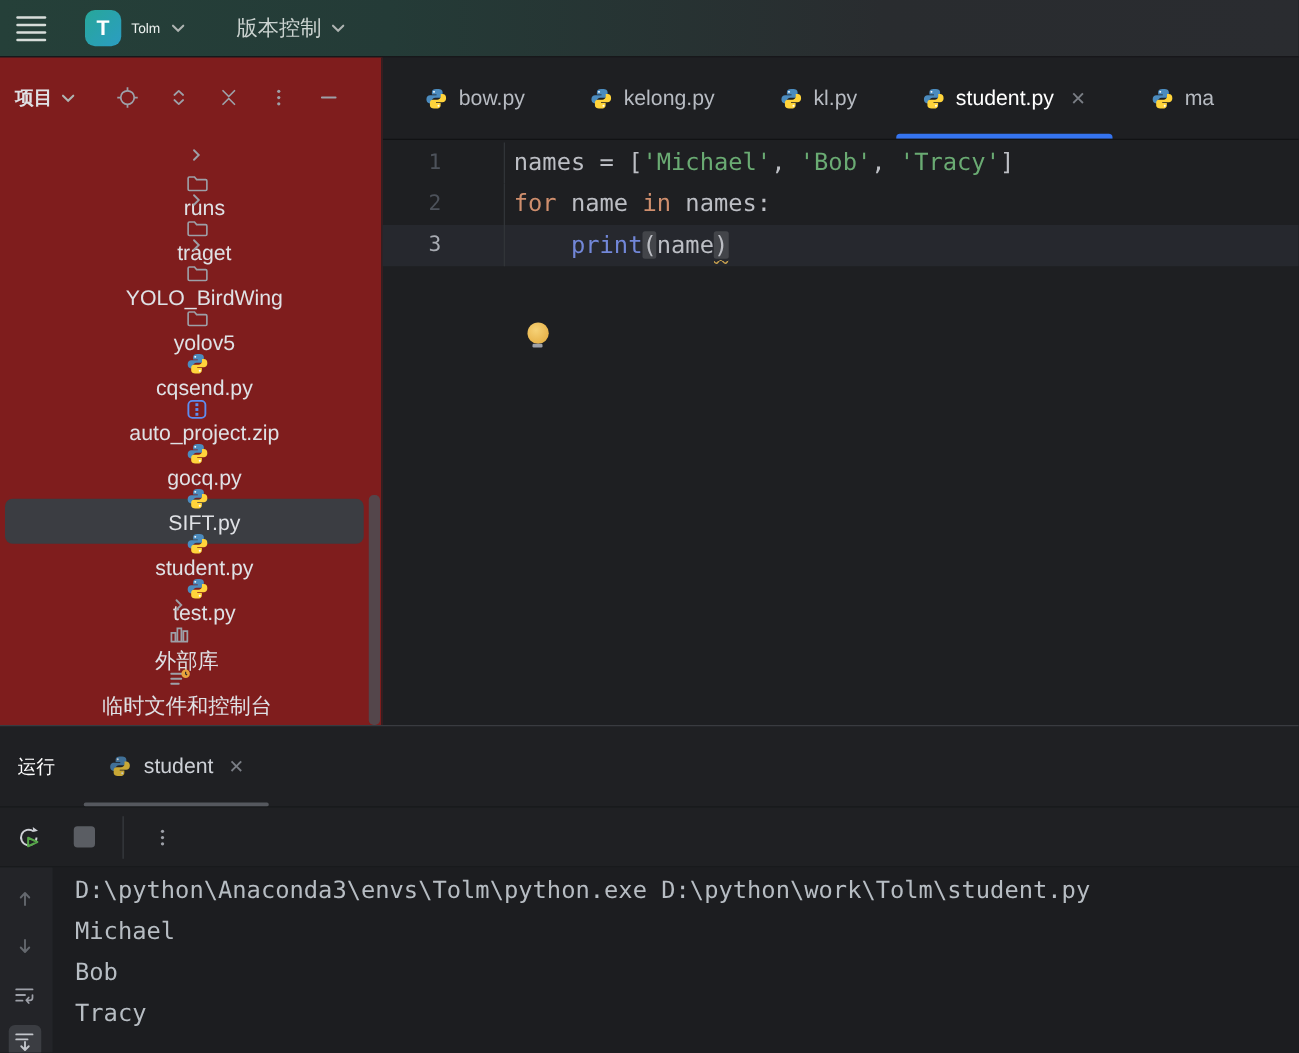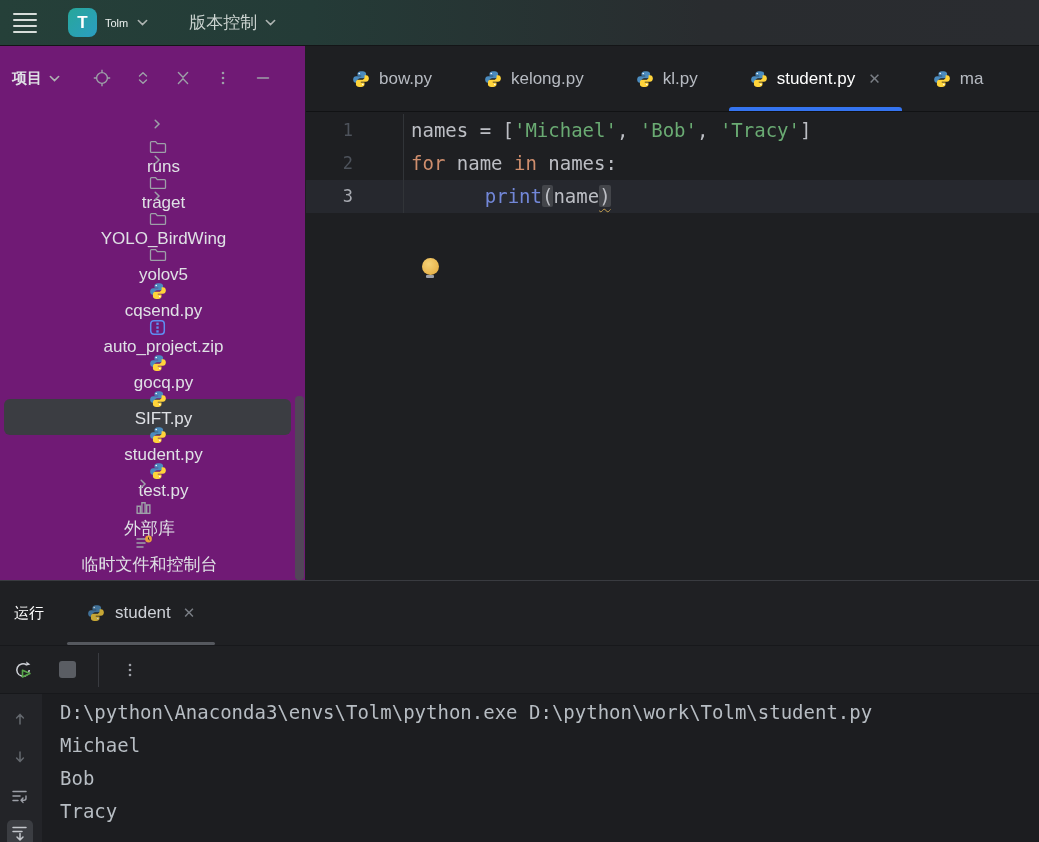--- a/index.html
+++ b/index.html
@@ -20,21 +20,21 @@
     background:linear-gradient(135deg,#27A79A 0%,#2B9DC2 100%); color:#fff; font-weight:bold; font-size:17px; }
   .proj-name { color:#ECF1EF; font-size:11px; }
   .vcs-widget { display:flex; align-items:center; gap:7px; margin-left:24px; padding:4px 8px;
     border-radius:6px; cursor:pointer; color:#CBD3D0; font-size:17px; }
   .chev-dn { width:13px; height:13px; }
 
   
   .mid { height:534px; flex:0 0 534px; display:flex; }
 
   
-  .project-panel { width:306px; flex:0 0 306px; background:#701a75; display:flex; flex-direction:column;
+  .project-panel { width:306px; flex:0 0 306px; background:#7f1d1d; display:flex; flex-direction:column;
     border-right:1px solid #1E1F22; position:relative; }
   .pp-header { height:64px; flex:0 0 64px; display:flex; align-items:center; padding:0 12px; }
   .pp-title { color:#DFE1E5; font-size:15px; font-weight:bold; }
   .pp-title-chev { margin-left:6px; }
   .pp-icons { display:flex; align-items:center; gap:24px; margin-left:32px; }
   .pp-icons svg { display:block; cursor:pointer; }
 
   .tree { position:relative; flex:1; overflow:hidden; padding-top:1px; font-size:17px; color:#DFE1E5; }
   .trow { height:36px; display:flex; align-items:center; margin:0 14px 0 4px; border-radius:6px;
     padding-left:32px; cursor:pointer;flex-direction:column; }
@@ -42,41 +42,41 @@
   .trow.selected { background:#3B3D42; }
   .t-chev { width:26px; flex:0 0 26px; display:flex; align-items:center; justify-content:flex-start; cursor:pointer; }
   .t-spc  { width:26px; flex:0 0 26px; }
   .t-ico { width:20px; flex:0 0 20px; display:flex; align-items:center; margin-right:9px; }
   .t-lbl { white-space:nowrap; }
   .pp-scroll { position:absolute; right:1px; top:286px; width:9px; height:184px;
     background:#4C4E53; border-radius:4px; opacity:.85; }
 
   
   .editor-col { flex:1; display:flex; flex-direction:column; background:#1E1F22; min-width:0; }
-  .tabbar { height:66px; flex:0 0 66px; display:flex; align-items:stretch; padding-left:20px;
+  .tabbar { height:66px; flex:0 0 66px; display:flex; align-items:stretch; padding-left:8px;
     border-bottom:1px solid #111214; overflow:hidden; }
   .tab { position:relative; display:flex; align-items:center; gap:9px; padding:0 26px;
     color:#B7BBC2; font-size:17px; cursor:pointer; white-space:nowrap; }
   .tab.active { color:#FFFFFF; }
   .tab .underline { position:absolute; left:5px; right:5px; bottom:0; height:4px;
     border-radius:3px 3px 0 0; background:#3574F0; }
   .tab .closex { color:#7A7E85; font-size:15px; margin-left:4px; cursor:pointer; }
   .tab-ico { width:18px; height:18px; }
 
   .editor { position:relative; flex:1; font-family:"DejaVu Sans Mono", monospace; font-size:19px;
     padding-top:2px; }
   .eline { display:flex; height:33px; line-height:33px; }
   .eline .lnum { width:98px; flex:0 0 98px; text-align:right; padding-right:50px;
     color:#4D525B; font-size:17px; border-right:1px solid #313438; }
   .eline.current { background:#26282E; }
   .eline.current .lnum { color:#A8ABB2; }
   .eline .ltext { padding-left:7px; white-space:pre; color:#BCBEC4; }
   .tok-str { color:#6AAB73; }
   .tok-kw  { color:#CF8E6D; }
-  .tok-fn  { color:#7287D8;margin-left:28px; }
+  .tok-fn  { color:#7287D8; }
   .tok-brace { background:#43454A; border-radius:2px; }
   .tok-warn { text-decoration:underline wavy #C8A14F 1px; text-underline-offset:5px; }
   .bulb { position:absolute; left:116px; top:146px; width:17px; height:17px; border-radius:50%;
     background:radial-gradient(circle at 40% 35%, #F6D277, #E8B44C 70%); z-index:2; }
   .bulb:after { content:""; position:absolute; left:4px; bottom:-3px; width:8px; height:3px;
     background:#9DA0A8; border-radius:1px; }
 
   
   .bottom { flex:1; display:flex; flex-direction:column; background:#1F2023; border-top:1px solid #393B40; }
   .run-header { height:65px; flex:0 0 65px; display:flex; align-items:center; padding-left:14px;

